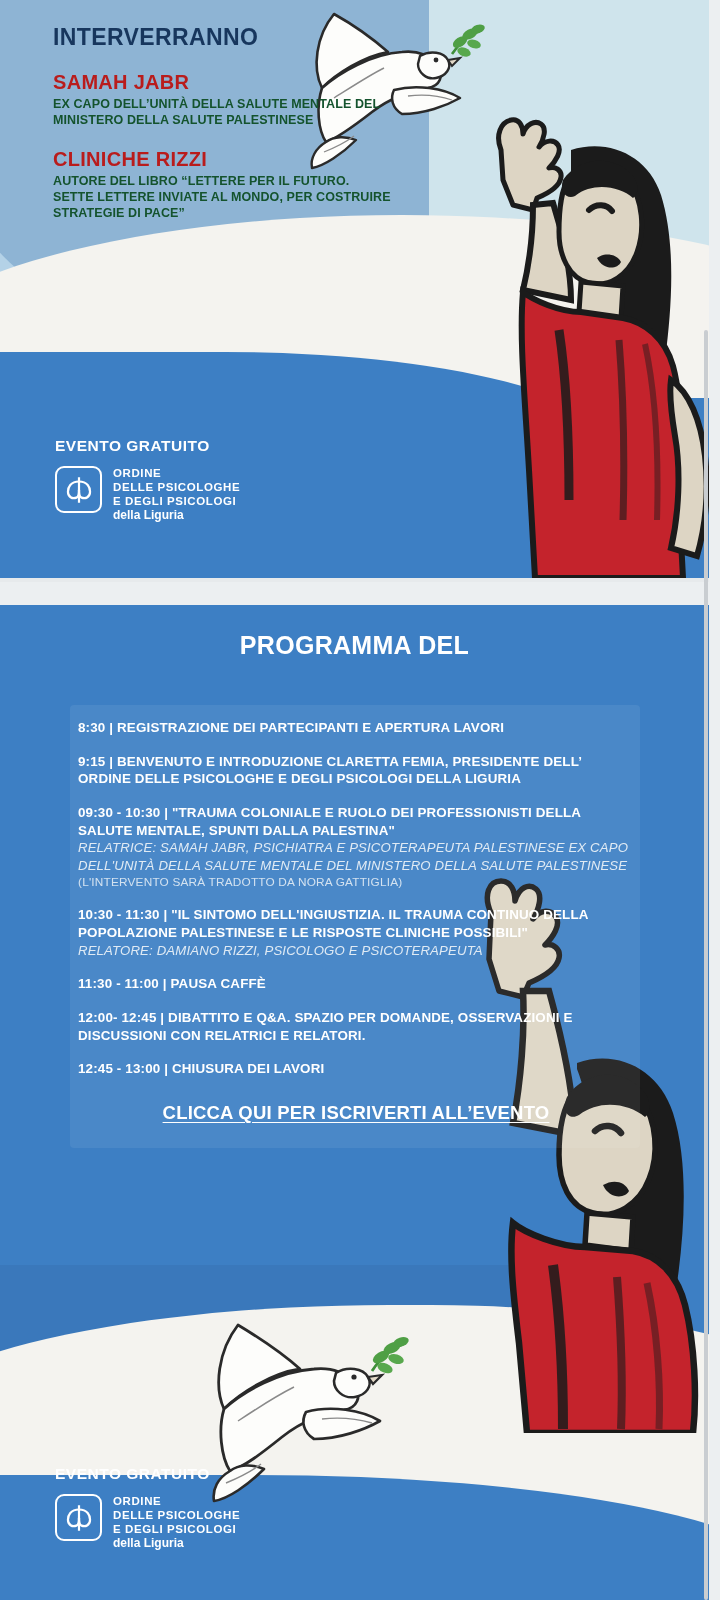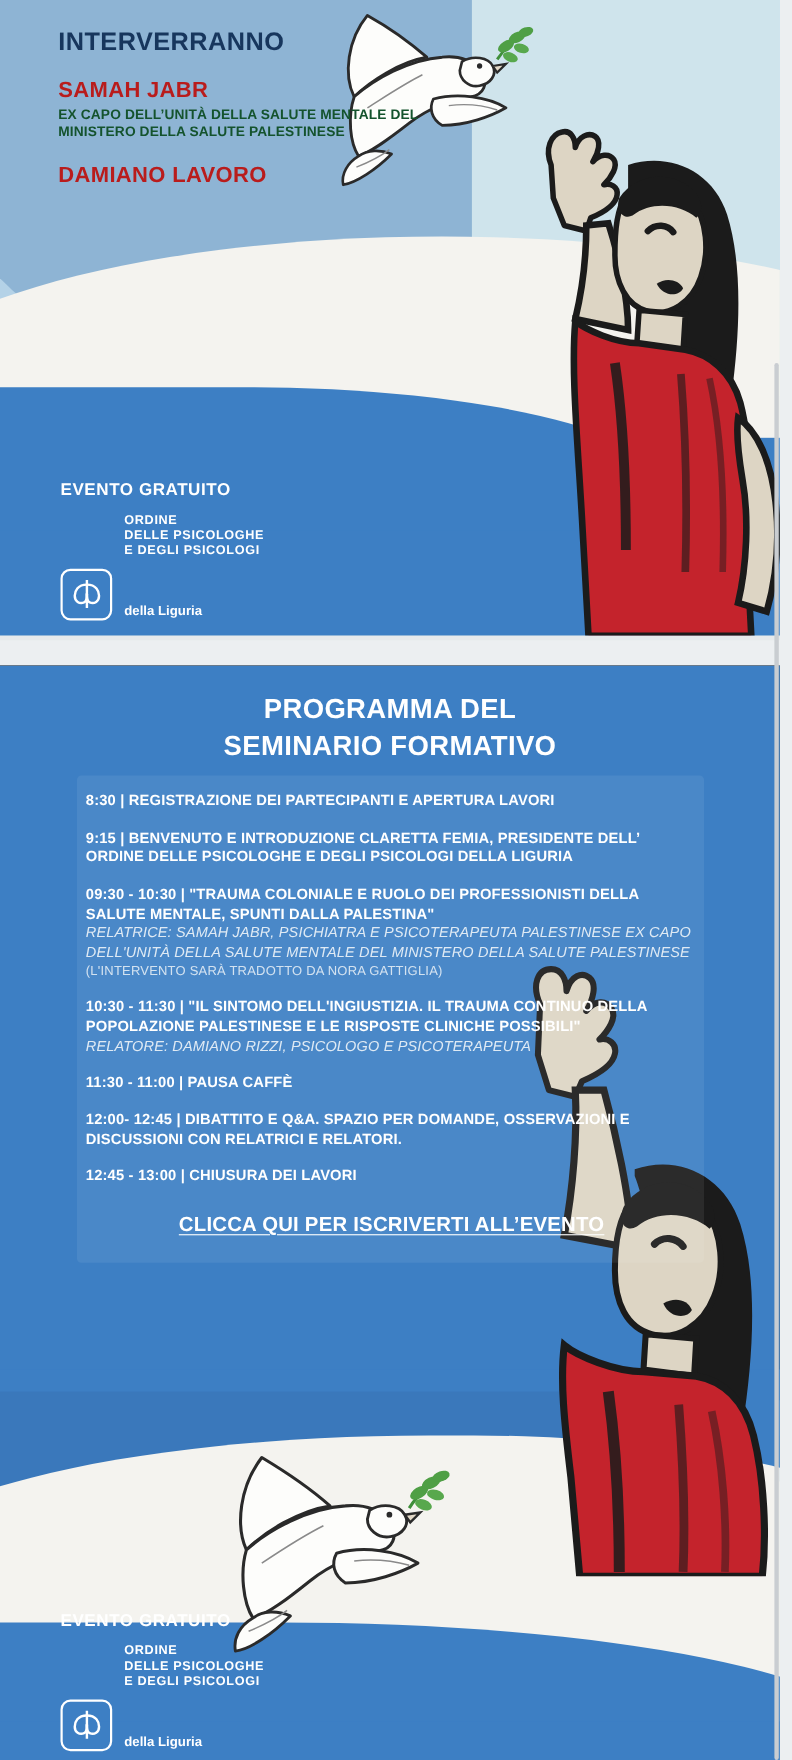--- a/index.html
+++ b/index.html
@@ -108,31 +108,31 @@
     text-decoration:underline; text-underline-offset:2px;
     line-height:1.3; letter-spacing:.2px;
   }
 
   
   .footer-logo { position:absolute; z-index:46; }
   .footer-logo.top { left:55px; top:437px; }
   .evento-gratuito {
     font-size:15.5px; font-weight:bold; color:#fff; letter-spacing:.5px;
   }
-  .logo-row { display:flex; align-items:flex-end; gap:11px; margin-top:11px; }
+  .logo-row { display:flex; align-items:flex-start; gap:11px; margin-top:11px; }
   .logo-mark {
     width:47px; height:47px; border:2.5px solid #fff; border-radius:9px;
     display:flex; align-items:center; justify-content:center;
     flex-shrink:0;
   }
   .logo-lines { color:#fff; }
   .logo-lines .l1, .logo-lines .l2, .logo-lines .l3 {
     font-size:11.5px; font-weight:bold; letter-spacing:.6px; line-height:1.22;
   }
-  .logo-lines .l4 { font-size:12px; font-weight:bold; line-height:1.3;margin-top:40px; }
+  .logo-lines .l4 { font-size:12px; font-weight:bold; line-height:1.3; }
 
   
   .prog-title {
     position:absolute; left:0; top:24px; width:709px; text-align:center;
     z-index:40; color:#fff; font-size:25px; font-weight:bold;
     line-height:1.3; letter-spacing:.3px;
   }
   .prog-panel {
     position:absolute; left:70px; top:100px; width:570px;
     z-index:40; background:rgba(255,255,255,0.07);
@@ -265,21 +265,22 @@
         <ellipse cx="180" cy="27" rx="7" ry="4.2" fill="#4f9f45" transform="rotate(-18 180 27)"></ellipse>
         <ellipse cx="166" cy="50" rx="7" ry="4.2" fill="#58a84d" transform="rotate(22 166 50)"></ellipse>
         <ellipse cx="176" cy="42" rx="7" ry="4.2" fill="#58a84d" transform="rotate(16 176 42)"></ellipse>
       </g>
     </svg>
 
     <div class="top-text">
       <div class="h-interverranno">INTERVERRANNO</div>
       <div class="name">SAMAH JABR</div>
       <div class="role">EX CAPO DELL’UNITÀ DELLA SALUTE MENTALE DEL MINISTERO DELLA SALUTE PALESTINESE</div>
-      <div class="name">DAMIANO LAVORO</div>
+      <div class="name">CLINICHE RIZZI</div>
+      <div class="role">AUTORE DEL LIBRO “LETTERE PER IL FUTURO. SETTE LETTERE INVIATE AL MONDO, PER COSTRUIRE STRATEGIE DI PACE”</div>
     </div>
 
 
     <div class="footer-logo top">
       <div class="evento-gratuito">EVENTO GRATUITO</div>
       <div class="logo-row">
         <div class="logo-mark">
           <svg viewBox="0 0 40 40" width="34" height="34">
             <path d="M20 5 L20 35" stroke="#fff" stroke-width="2.6" fill="none"></path>
             <path d="M20 10 C10 10 7 17 7 22 C7 28 12 31 17 29 C20 28 20 24 20 20" stroke="#fff" stroke-width="2.6" fill="none" stroke-linecap="round"></path>
@@ -356,21 +357,20 @@
         <ellipse cx="185" cy="46" rx="9" ry="5" fill="#4f9f45" transform="rotate(-32 185 46)"></ellipse>
         <ellipse cx="196" cy="37" rx="9" ry="5" fill="#4f9f45" transform="rotate(-26 196 37)"></ellipse>
         <ellipse cx="205" cy="31" rx="8" ry="4.6" fill="#4f9f45" transform="rotate(-18 205 31)"></ellipse>
         <ellipse cx="189" cy="57" rx="8" ry="4.6" fill="#58a84d" transform="rotate(22 189 57)"></ellipse>
         <ellipse cx="200" cy="48" rx="8" ry="4.6" fill="#58a84d" transform="rotate(16 200 48)"></ellipse>
       </g>
     </svg>
 
     <div class="prog-title">
       <div>PROGRAMMA DEL</div>
-      <div>SEMINARIO FORMATIVO</div>
     </div>
 
     <div class="prog-panel">
       <div class="prog-item">
         <div class="prog-main">8:30 | REGISTRAZIONE DEI PARTECIPANTI E APERTURA LAVORI</div>
       </div>
       <div class="prog-item">
         <div class="prog-main">9:15 | BENVENUTO E INTRODUZIONE
 CLARETTA FEMIA, PRESIDENTE DELL’ ORDINE DELLE PSICOLOGHE E DEGLI PSICOLOGI DELLA LIGURIA</div>
       </div>

